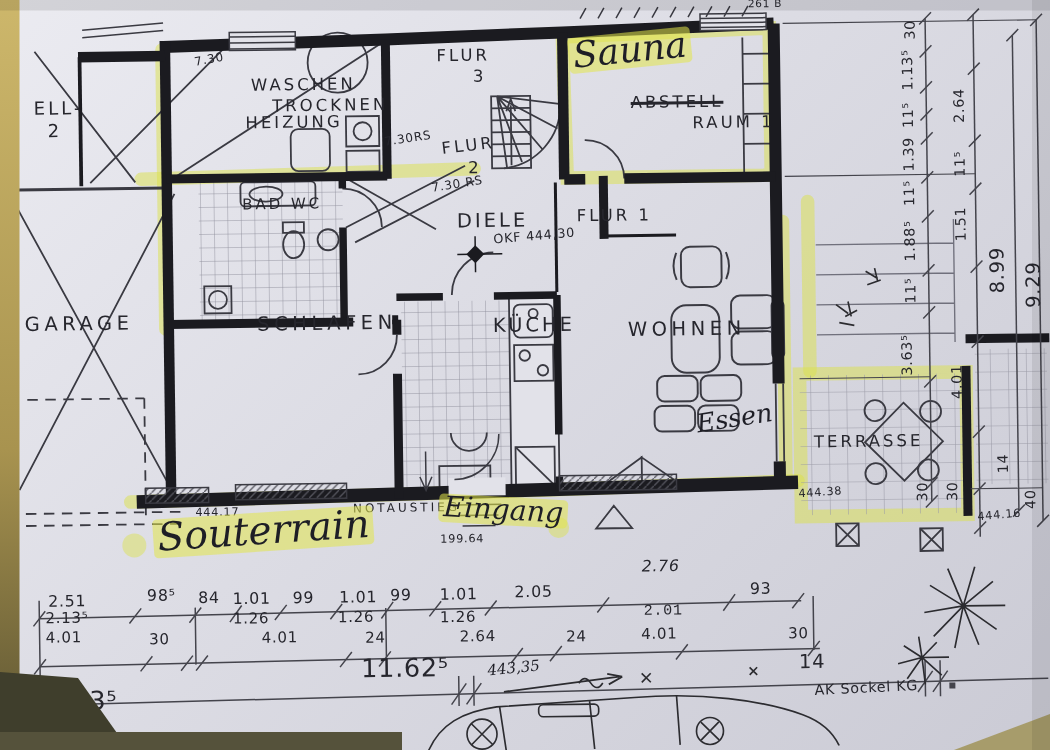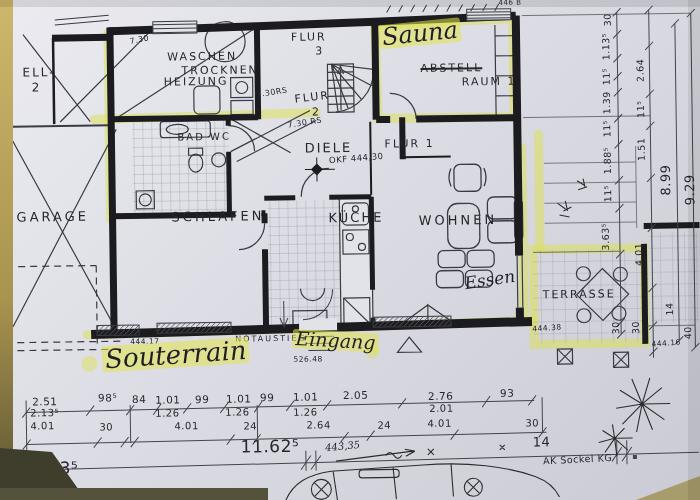--- a/index.html
+++ b/index.html
@@ -222,59 +222,59 @@
         <span class="t printw" style="left: 17px; top: 206px; font-size: 13px;">GARAGE</span>
         <span class="t print" style="left: 166px; top: 34px; font-size: 11px; margin-top: 40px;">HEIZUNG</span>
         <span class="t print" style="left: 170px; top: 49px; font-size: 11px;">WASCHEN</span>
         <span class="t print" style="left: 184px; top: 63px; font-size: 11px;">TROCKNEN</span>
         <span class="t print" style="left: 294px; top: 31px; font-size: 11px;">FLUR</span>
         <span class="t print" style="left: 318px; top: 45px; font-size: 11px;">3</span>
         <span class="t dim" style="left: 132px; top: 35px; font-size: 8px; transform: rotate(-10deg);">7.30</span>
         <span class="t hand hl" style="left: 381px; top: 26px; font-size: 24px; transform: rotate(-5deg);">Sauna</span>
         <span class="t print strike" style="left: 423px; top: 64px; font-size: 11px;">ABSTELL</span>
         <span class="t print" style="left: 424px; top: 78px; font-size: 11px; padding-left: 40px;">RAUM 1</span>
-        <span class="t dim" style="left: 502px; top: 2px; font-size: 7px;">446 B</span>
+        <span class="t dim" style="left: 502px; top: 2px; font-size: 7px;">261 B</span>
         <span class="t dim" style="left: 258px; top: 90px; font-size: 8px; transform: rotate(-8deg);">7.30RS</span>
         <span class="t print" style="left: 296px; top: 93px; font-size: 11px; transform: rotate(-6deg);">FLUR</span>
         <span class="t print" style="left: 314px; top: 106px; font-size: 11px;">2</span>
         <span class="t dim" style="left: 289px; top: 121px; font-size: 8px; transform: rotate(-8deg);">7.30 RS</span>
-        <span class="t print" style="left: 179px; top: 130px; font-size: 10px;">BAD WC</span>
+        <span class="t print" style="left: 163px; top: 130px; font-size: 10px;">BAD WC</span>
         <span class="t print" style="left: 306px; top: 141px; font-size: 13px;">DIELE</span>
         <span class="t dim" style="left: 330px; top: 156px; font-size: 8.5px; transform: rotate(-4deg);">OKF 444,30</span>
         <span class="t print" style="left: 386px; top: 139px; font-size: 11px;">FLUR 1</span>
         <span class="t printw" style="left: 172px; top: 208px; font-size: 13px;">SCHLAFEN</span>
         <span class="t print" style="left: 306px; top: 211px; font-size: 13px; padding-left: 23px;">KÜCHE</span>
         <span class="t printw" style="left: 419px; top: 215px; font-size: 13px;">WOHNEN</span>
         <span class="t hand" style="left: 463px; top: 277px; font-size: 17px; transform: rotate(-8deg);">Essen</span>
         <span class="t print" style="left: 542px; top: 292px; font-size: 11px;">TERRASSE</span>
         <span class="t print" style="left: 234px; top: 334px; font-size: 8px;">NOTAUSTIEG</span>
         <span class="t hand hl" style="left: 292px; top: 328px; font-size: 19px; transform: rotate(4deg);">Eingang</span>
         <span class="t dim" style="left: 129px; top: 335px; font-size: 7.5px; text-align: center;">444.17</span>
-        <span class="t dim" style="left: 292px; top: 355px; font-size: 7.5px;">526.48</span>
+        <span class="t dim" style="left: 292px; top: 355px; font-size: 7.5px;">199.64</span>
         <span class="t hand hl" style="left: 100px; top: 343px; font-size: 26px; transform: rotate(-3deg);">Souterrain</span>
         <span class="t dim" style="left: 531px; top: 328px; font-size: 7.5px; transform: rotate(-3deg);">444.38</span>
         <span class="t dim" style="left: 650px; top: 345px; font-size: 7.5px; transform: rotate(-4deg);">444.16</span>
         <span class="t hand" style="left: 322px; top: 443px; font-size: 10px; transform: rotate(-5deg);">443,35</span>
         <span class="t dim" style="left: 540px; top: 459px; font-size: 9.5px; transform: rotate(-2deg);">AK Sockel KG</span>
         <span class="t dim" style="left: 30px; top: 392px; font-size: 10.5px;">2.51</span>
         <span class="t dim" style="left: 96px; top: 389px; font-size: 10.5px;">98⁵</span>
         <span class="t dim" style="left: 130px; top: 391px; font-size: 10.5px;">84</span>
         <span class="t dim" style="left: 153px; top: 392px; font-size: 10.5px;">1.01</span>
         <span class="t dim" style="left: 193px; top: 392px; font-size: 10.5px;">99</span>
         <span class="t dim" style="left: 224px; top: 392px; font-size: 10.5px;">1.01</span>
         <span class="t dim" style="left: 258px; top: 391px; font-size: 10.5px;">99</span>
         <span class="t dim" style="left: 291px; top: 391px; font-size: 10.5px;">1.01</span>
         <span class="t dim" style="left: 341px; top: 390px; font-size: 10.5px;">2.05</span>
-        <span class="t dim" style="left: 426px; top: 392px; font-size: 10.5px;">2.76</span>
+        <span class="t dim" style="left: 426px; top: 374px; font-size: 10.5px; font-style: italic;">2.76</span>
         <span class="t dim" style="left: 498px; top: 390px; font-size: 10.5px;">93</span>
         <span class="t dim" style="left: 28px; top: 404px; font-size: 10px;">2.13⁵</span>
         <span class="t dim" style="left: 153px; top: 406px; font-size: 10px;">1.26</span>
         <span class="t dim" style="left: 223px; top: 406px; font-size: 10px;">1.26</span>
         <span class="t dim" style="left: 291px; top: 407px; font-size: 10px;">1.26</span>
-        <span class="t dim" style="left: 427px; top: 405px; font-size: 10px;">2.01</span>
+        <span class="t dim" style="left: 427px; top: 405px; font-size: 10px; font-family: Liberation Mono, monospace;">2.01</span>
         <span class="t dim" style="left: 28px; top: 417px; font-size: 10px;">4.01</span>
         <span class="t dim" style="left: 97px; top: 419px; font-size: 10px;">30</span>
         <span class="t dim" style="left: 172px; top: 419px; font-size: 10px;">4.01</span>
         <span class="t dim" style="left: 241px; top: 420px; font-size: 10px;">24</span>
         <span class="t dim" style="left: 304px; top: 420px; font-size: 10px;">2.64</span>
         <span class="t dim" style="left: 375px; top: 421px; font-size: 10px;">24</span>
         <span class="t dim" style="left: 425px; top: 420px; font-size: 10px;">4.01</span>
         <span class="t dim" style="left: 523px; top: 421px; font-size: 10px;">30</span>
         <span class="t dim" style="left: 28px; top: 456px; font-size: 17px;">4.43⁵</span>
         <span class="t dim" style="left: 238px; top: 437px; font-size: 17px;">11.62⁵</span>

